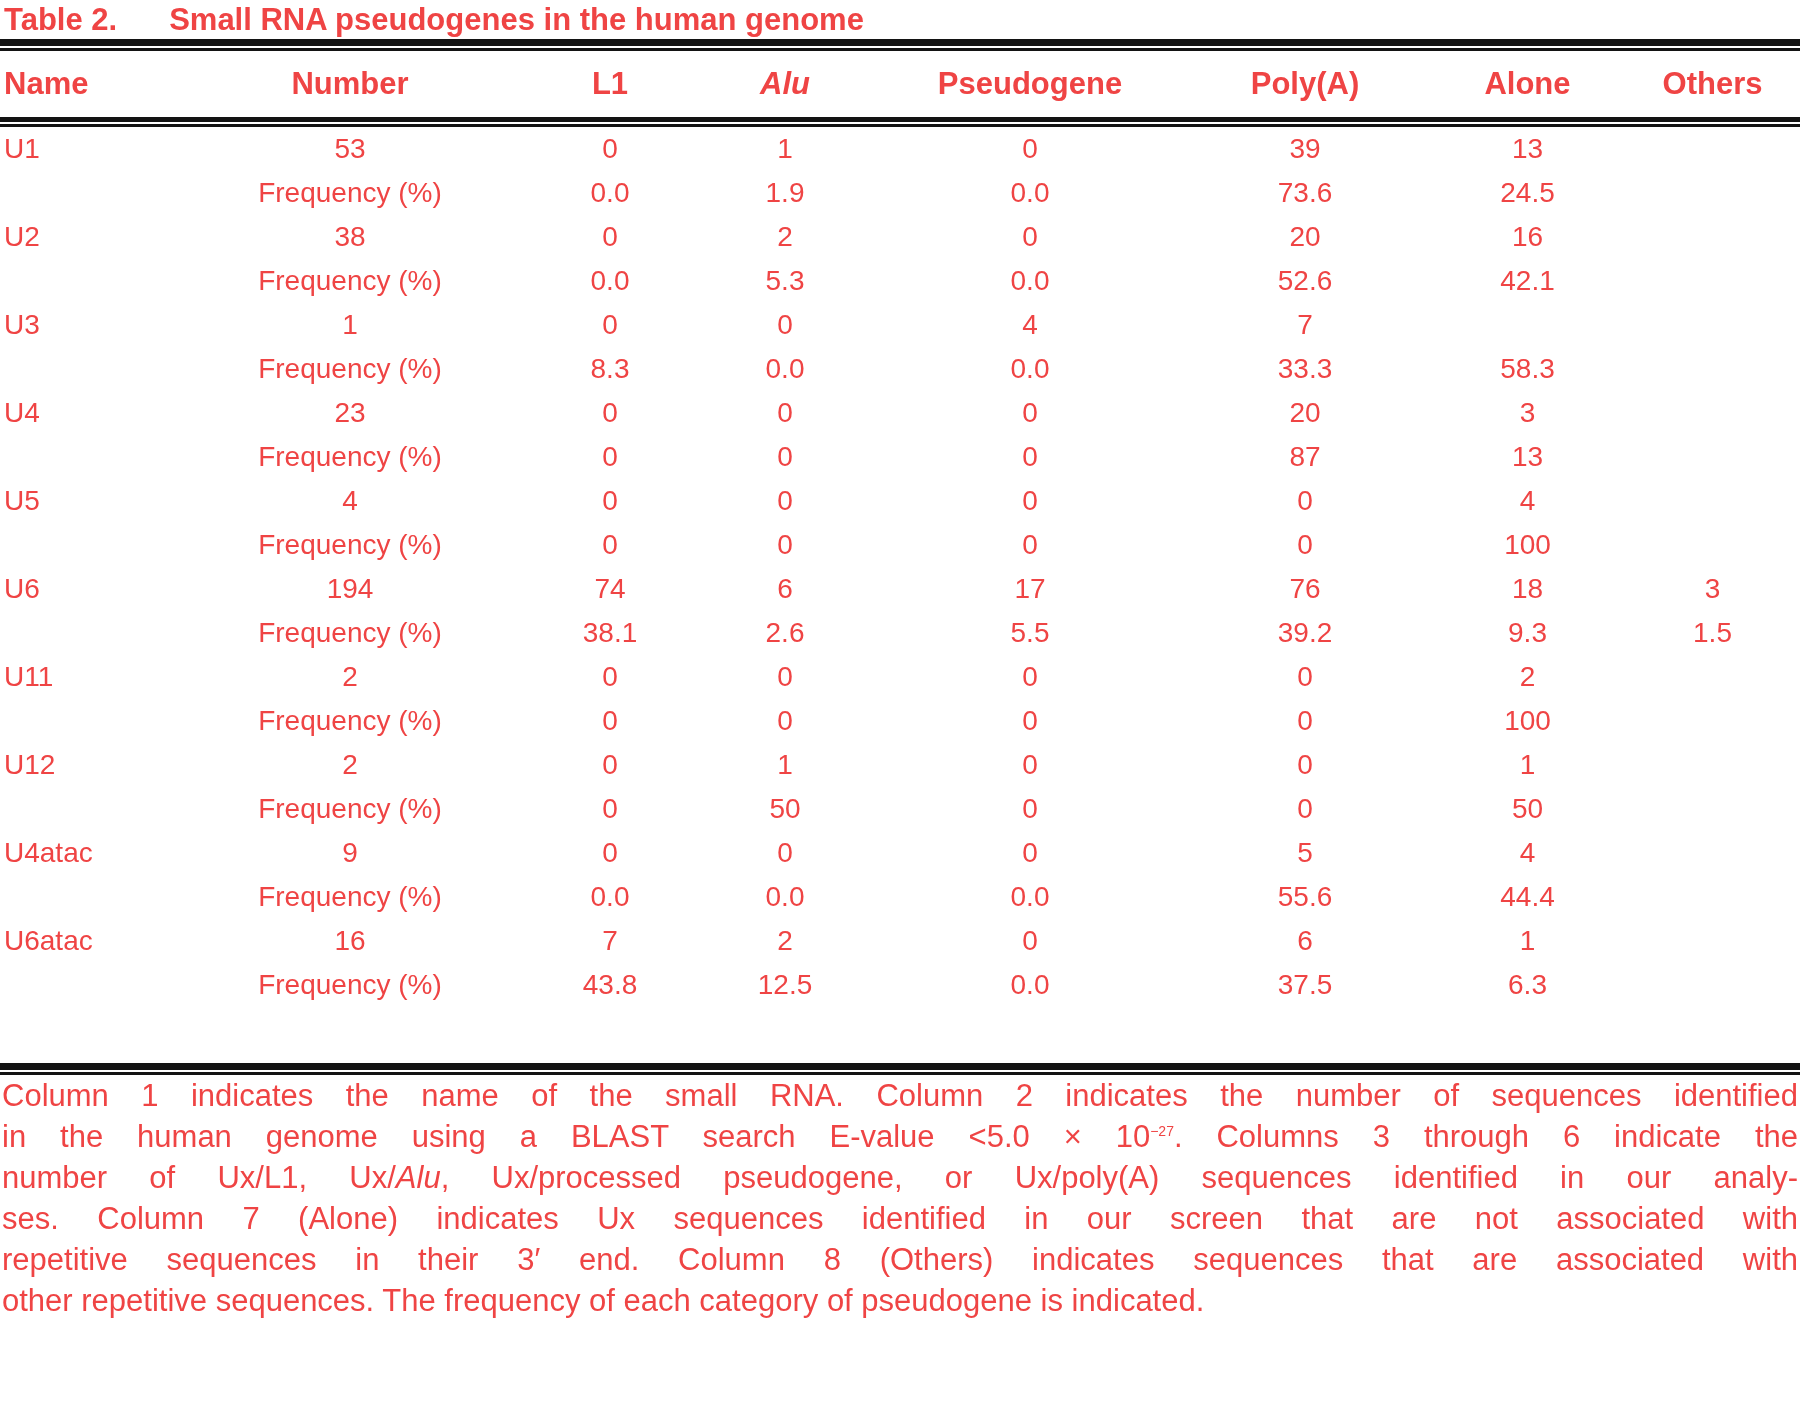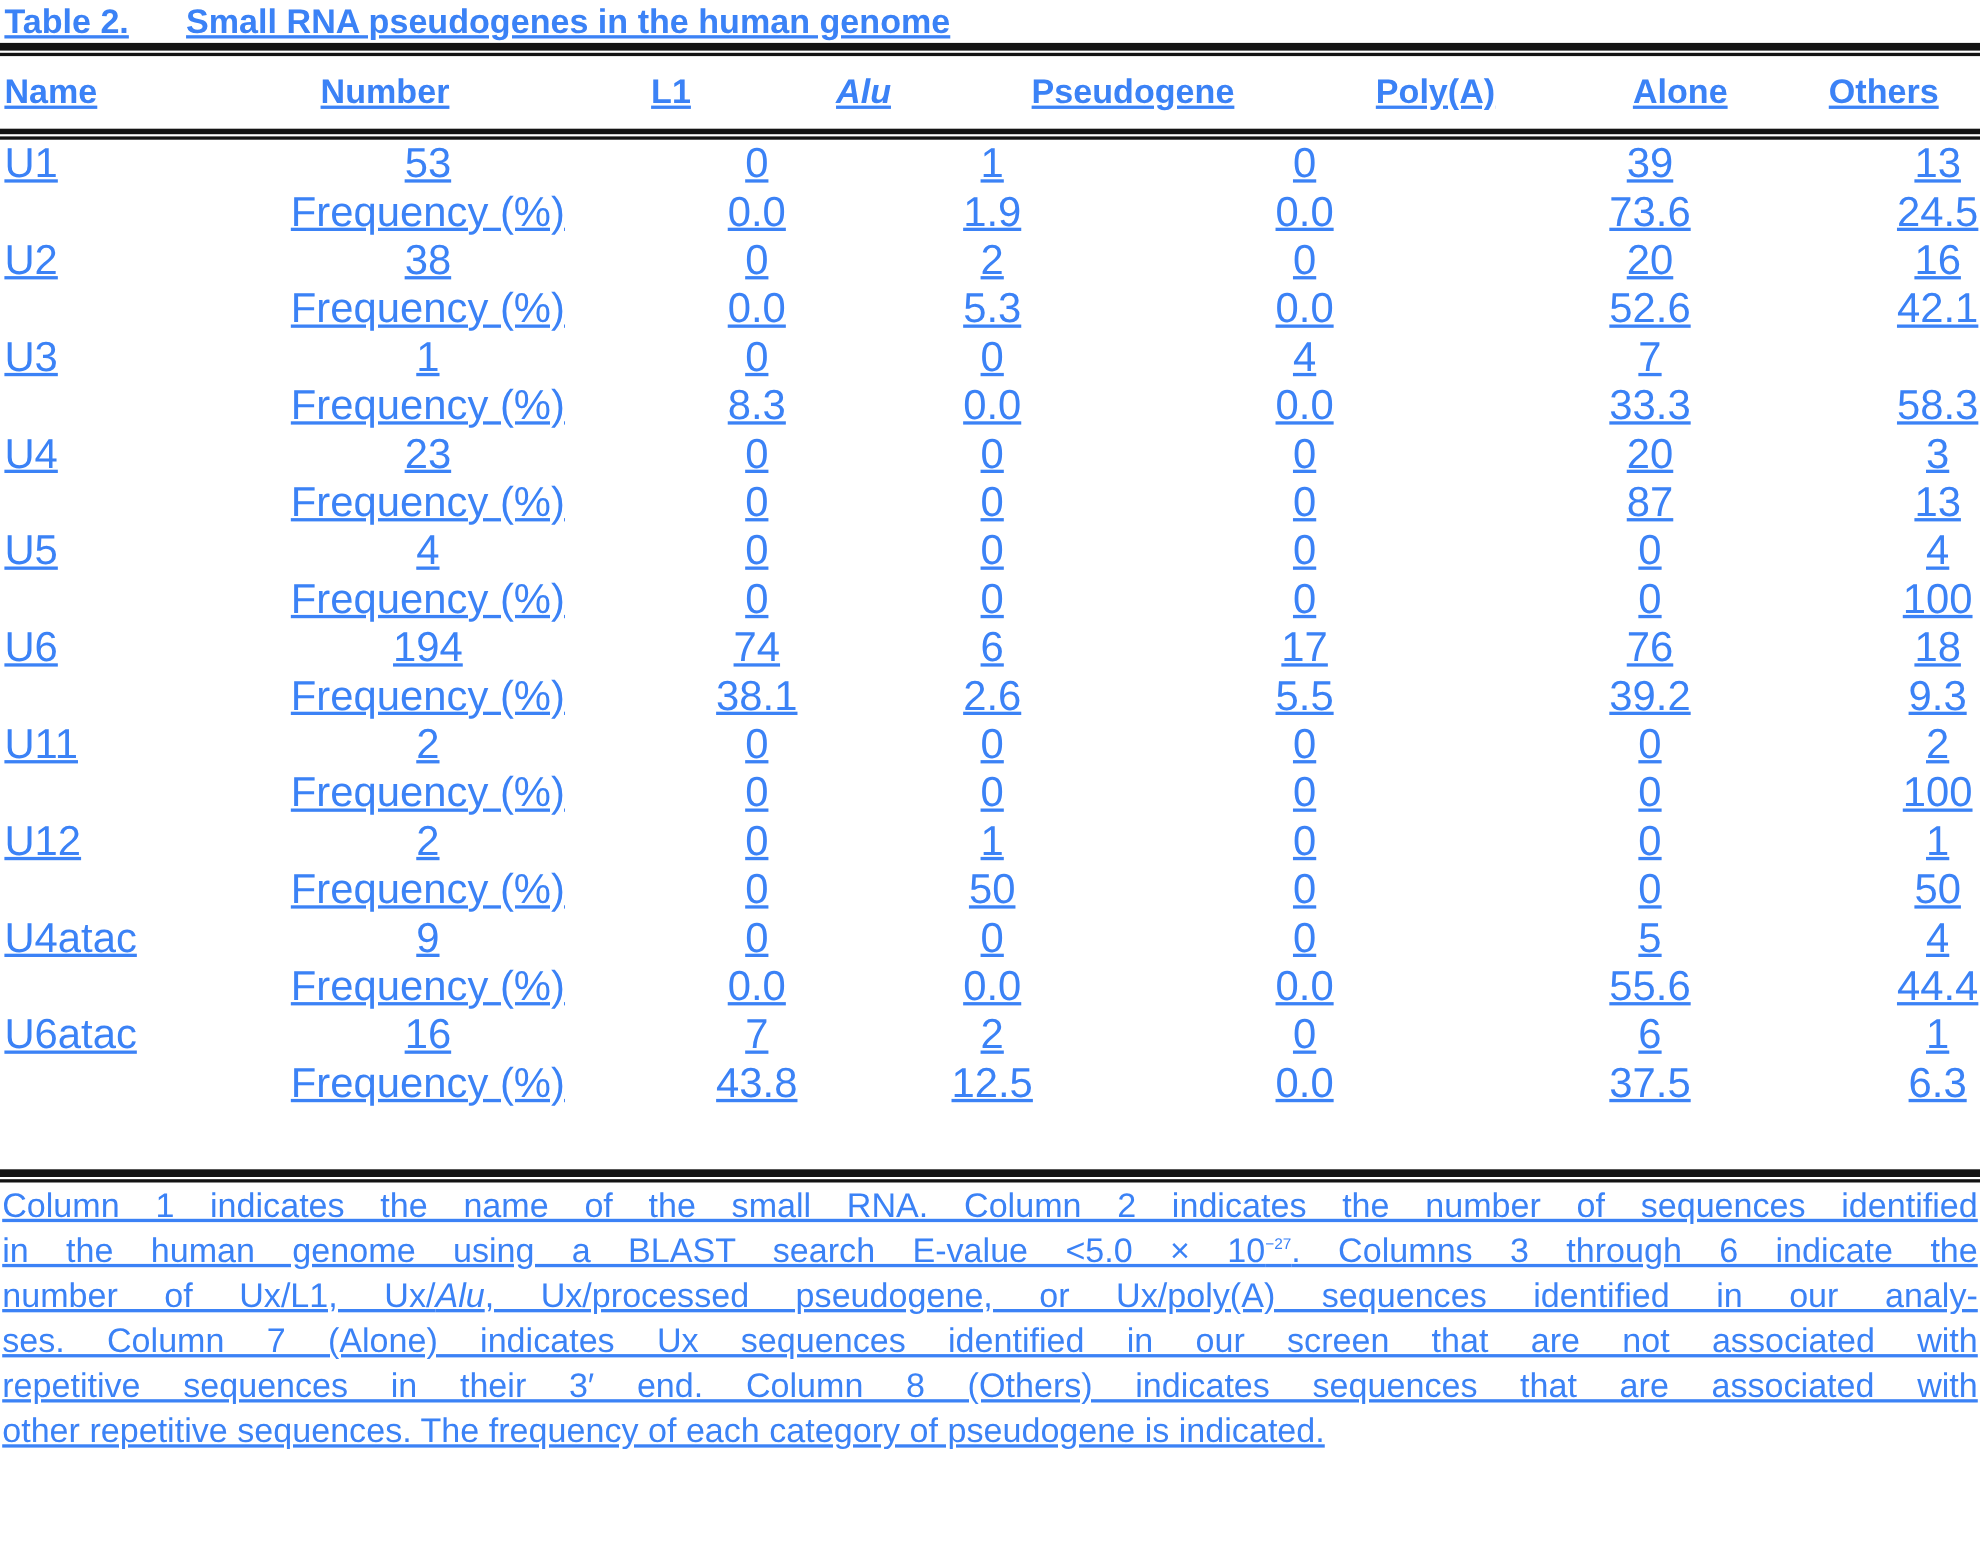--- a/index.html
+++ b/index.html
@@ -1,26 +1,25 @@
 <!DOCTYPE html>
 <html><head>
 <meta charset="utf-8">
 <style>
   html, body { margin: 0; padding: 0; background: #ffffff; }
   .page {
     position: relative;
     width: 1800px;
     height: 1414px;
     background: #ffffff;
-    color: #3b82f6;
+    color: #ef4444;
     font-family: "Liberation Sans", sans-serif;
     box-sizing: border-box;
     padding-top: 3px;
     overflow: hidden;
-    text-decoration: underline;
   }
   .title-row {
     height: 36px;
     line-height: 34px;
     font-size: 31px;
     font-weight: bold;
     padding-left: 4px;
     white-space: nowrap;
   }
   .title-label { margin-right: 52px; }
@@ -35,21 +34,21 @@
   .grid-row {
     display: grid;
     grid-template-columns: 170px 360px 160px 190px 300px 250px 195px 175px;
     align-items: center;
   }
   .header-row {
     height: 66px;
     font-weight: bold;
     font-size: 31px;
   }
-  .body-row { height: 44px; font-size: 38px; gap: 39px; }
+  .body-row { height: 44px; font-size: 28px; }
   .cell { text-align: center; white-space: nowrap; }
   .cell-name { text-align: left; padding-left: 4px; }
   .footnote {
     font-size: 31px;
     padding: 0 2px;
     box-sizing: border-box;
   }
   .fn-line {
     line-height: 41px;
     text-align: justify;

